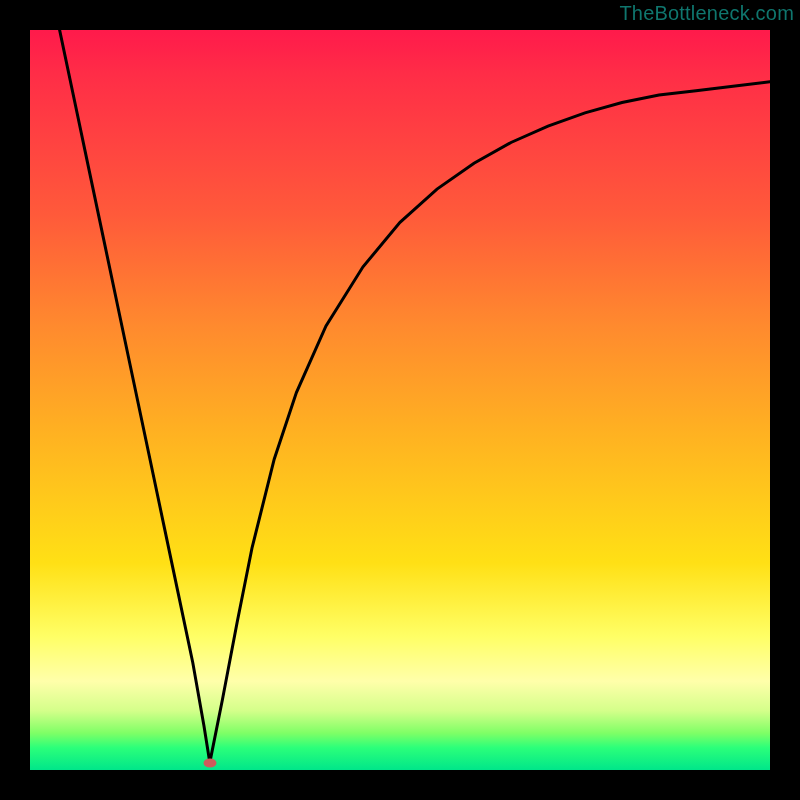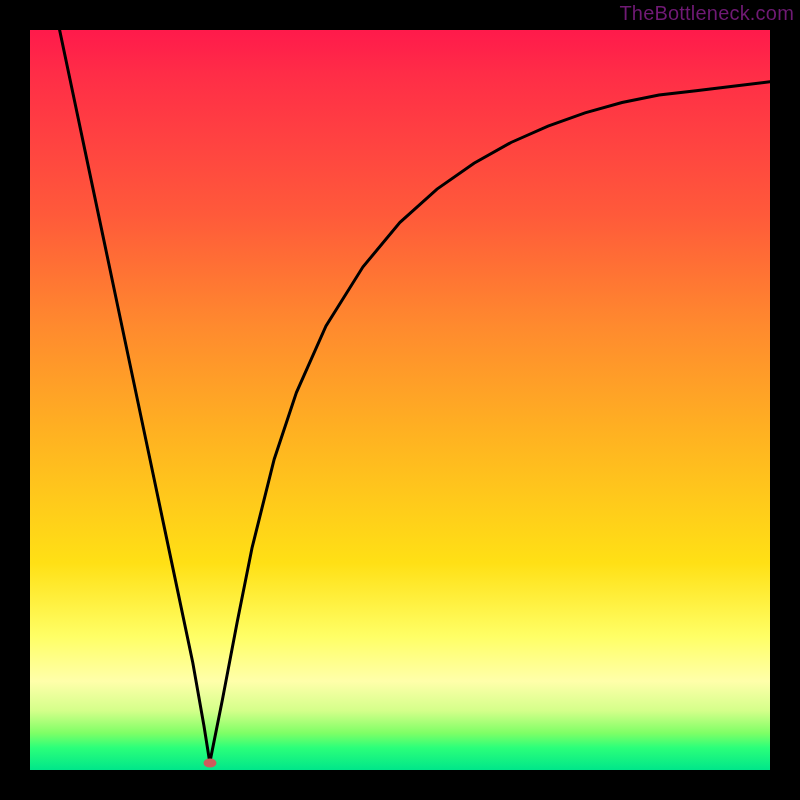--- a/index.html
+++ b/index.html
@@ -54,21 +54,21 @@
     width: 13px;
     height: 9px;
     background: #cd5c5c;
     border-radius: 50%;
     transform: translate(-50%, -50%);
   }
   .watermark {
     position: absolute;
     top: 2px;
     right: 6px;
-    color: #701a75;
+    color: #0f766e;
     font-size: 20px;
     font-weight: 500;
     z-index: 10;
     letter-spacing: 0.2px;
   }
 </style>
 </head>
 <body>
 
 <div class="watermark">TheBottleneck.com</div>

